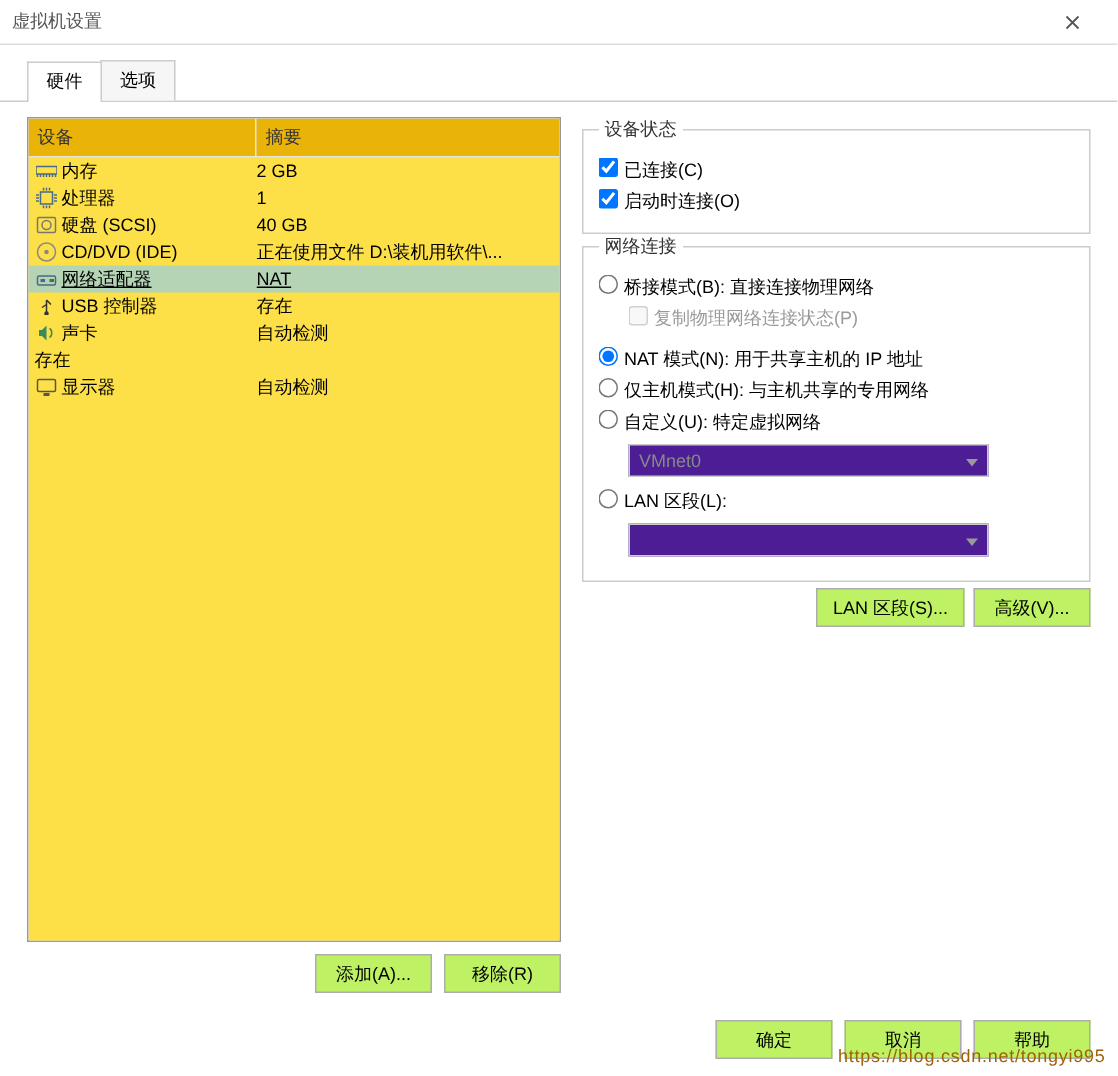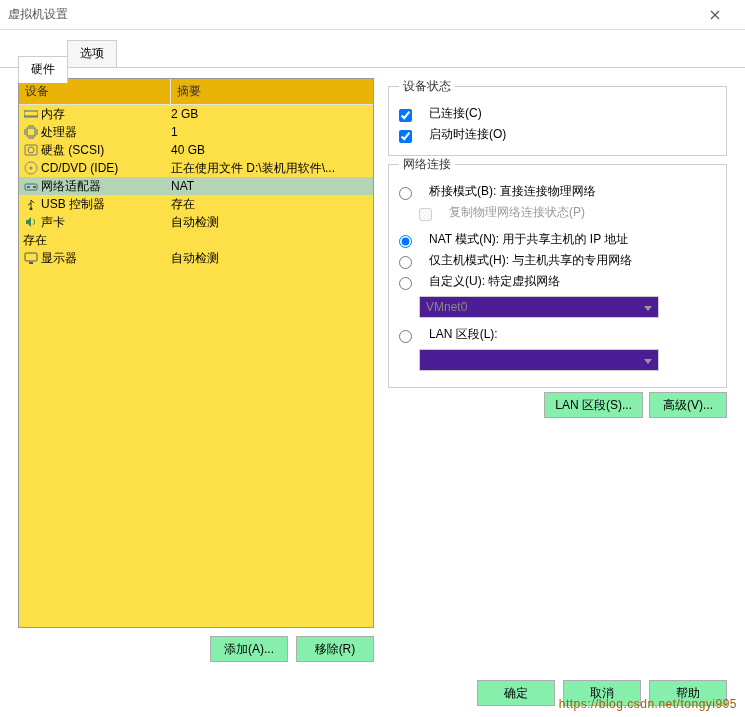--- a/index.html
+++ b/index.html
@@ -4,51 +4,51 @@
 <style>
 * { box-sizing: border-box; margin: 0; padding: 0; font-family: "Microsoft YaHei", "Segoe UI", Tahoma, sans-serif; font-size: 12px; }
 body { background: #fff; width: 745px; height: 717px; overflow: hidden; }
 
 .titlebar { height: 30px; border-bottom: 1px solid #ddd; display: flex; align-items: center; padding: 0 8px; color: #555; }
 .titlebar-title { flex: 1; }
 .close-btn { width: 45px; height: 28px; display: flex; align-items: center; justify-content: center; cursor: pointer; color: #666; font-size: 14px; }
 
 .tabs { display: flex; padding: 10px 18px 0 18px; border-bottom: 1px solid #ccc; }
 .tab { padding: 4px 12px 5px 12px; border: 1px solid #ccc; border-bottom: none; margin-right: -1px; background: #f6f6f6; cursor: pointer; }
-.tab.active { background: #fff; position: relative; top: 16px; }
+.tab.active { background: #fff; position: relative; top: 1px; }
 
 .content { display: flex; padding: 10px 18px 8px 18px; gap: 14px; height: 602px; }
 
 .left-panel { flex: 1.05; display: flex; flex-direction: column; }
 .device-table { border: 1px solid #999; flex: 1; overflow: hidden; }
 .device-header { display: flex; background: #eab308; border-bottom: 1px solid #e5e5e5; }
 .device-header > div { padding: 4px 6px; color: #333; }
 .col-device { width: 152px; border-right: 1px solid #e5e5e5; }
 .col-summary { flex: 1; }
 .device-body { background: #fde047; height: calc(100% - 23px); }
 .device-row { display: flex; align-items: center; height: 18px; padding: 0 4px; }
-.device-row.selected { background: #b5d4b5; }
+.device-row.selected { background: #b5d4b5; text-decoration: underline; }
 .device-cell-name { width: 148px; display: flex; align-items: center; gap: 2px; }
 .device-cell-summary { flex: 1; white-space: nowrap; overflow: hidden; text-overflow: ellipsis; }
 .dev-icon { width: 16px; height: 16px; display: inline-flex; align-items: center; justify-content: center; flex-shrink: 0; }
 
 .left-buttons { display: flex; gap: 8px; justify-content: flex-end; padding-top: 8px; }
 
 .right-panel { flex: 1; display: flex; flex-direction: column; }
 fieldset { border: 1px solid #ccc; padding: 8px 10px 10px 10px; }
 legend { padding: 0 4px; color: #333; }
-.check-row, .radio-row { display: flex; align-items: flex-end; gap: 17px; padding: 2px 0; }
+.check-row, .radio-row { display: flex; align-items: flex-start; gap: 4px; padding: 2px 0; }
 .check-row input, .radio-row input { margin: 0; }
 .indent { margin-left: 20px; color: #9a9a9a; }
 .indent input[type=checkbox] { accent-color: #9a9a9a; }
 .combo { width: 100%; height: 22px; margin: 4px 0 6px 20px; background: #4c1d95; border: 1px solid #ccc; color: #888; padding: 0 6px; display: flex; align-items: center; justify-content: space-between; max-width: 240px; }
 .combo.disabled { pointer-events: none; }
 .right-buttons { display: flex; gap: 6px; justify-content: flex-end; margin-top: 4px; }
 
-.btn { min-width: 78px; height: 26px; border: 1px solid #adadad; background: #86efac; cursor: pointer; padding: 0 10px; }
+.btn { min-width: 78px; height: 26px; border: 1px solid #adadad; background: #bef264; cursor: pointer; padding: 0 10px; }
 
 .footer { display: flex; gap: 8px; justify-content: flex-end; padding: 10px 18px 14px 0; border-top: none; }
 
 .chev::after { content: ""; display: inline-block; border-left: 4px solid transparent; border-right: 4px solid transparent; border-top: 5px solid #999; }
 
 .watermark { position: absolute; right: 8px; bottom: 6px; color: #a16207; font-size: 12px; letter-spacing: 0.5px; pointer-events: none; }
 </style>
 </head>
 <body>
 

